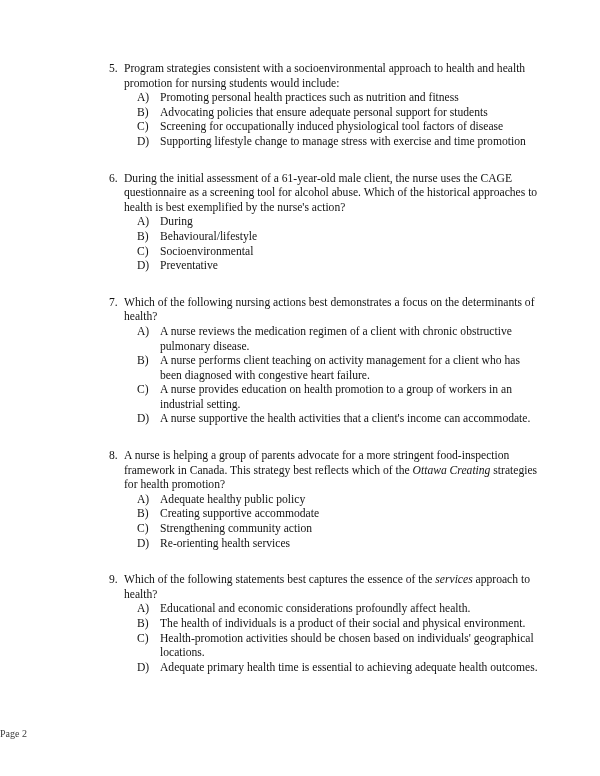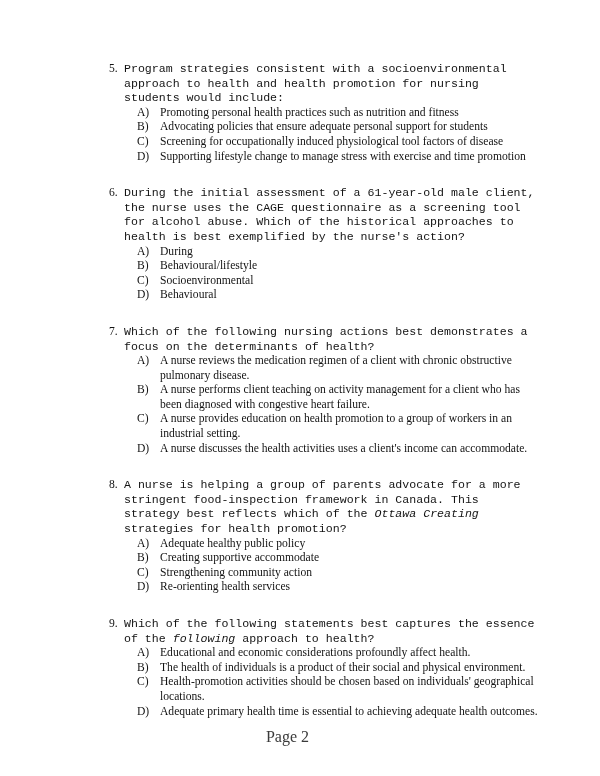--- a/index.html
+++ b/index.html
@@ -40,21 +40,20 @@
     line-height: 14.6px;
     text-align: left;
   }
   .q-num {
     width: 15px;
     flex: 0 0 15px;
     text-align: left;
   }
   .q-text {
     flex: 1 1 auto;
-    font-family: Liberation Mono, monospace;
   }
   .options {
     margin-top: 0px;
     padding-left: 28px;
   }
   .option {
     display: flex;
     align-items: flex-start;
     font-size: 11.6px;
     line-height: 14.6px;
@@ -64,22 +63,22 @@
     flex: 0 0 23px;
   }
   .opt-text {
     flex: 1 1 auto;
   }
   .footer {
     position: absolute;
     left: 0;
     top: 728px;
     width: 575px;
-    text-align: center;
-    font-size: 16px;
+    text-align: left;
+    font-size: 10px;
     color: #3a3a3a;
   }
   i { font-style: italic; }
 </style>
 </head>
 <body>
 
 <div class="page">
   <div class="content" id="question-list">
       <div class="question-block">
@@ -119,21 +118,21 @@
           <div class="option">
             <span class="opt-letter">B)</span>
             <span class="opt-text">Behavioural/lifestyle</span>
           </div>
           <div class="option">
             <span class="opt-letter">C)</span>
             <span class="opt-text">Socioenvironmental</span>
           </div>
           <div class="option">
             <span class="opt-letter">D)</span>
-            <span class="opt-text">Behavioural</span>
+            <span class="opt-text">Preventative</span>
           </div>
         </div>
       </div>
       <div class="question-block">
         <div class="q-stem">
           <span class="q-num">7.</span>
           <span class="q-text">Which of the following nursing actions best demonstrates a focus on the determinants of health?</span>
         </div>
         <div class="options">
           <div class="option">
@@ -143,21 +142,21 @@
           <div class="option">
             <span class="opt-letter">B)</span>
             <span class="opt-text">A nurse performs client teaching on activity management for a client who has been diagnosed with congestive heart failure.</span>
           </div>
           <div class="option">
             <span class="opt-letter">C)</span>
             <span class="opt-text">A nurse provides education on health promotion to a group of workers in an industrial setting.</span>
           </div>
           <div class="option">
             <span class="opt-letter">D)</span>
-            <span class="opt-text">A nurse discusses the health activities uses a client's income can accommodate.</span>
+            <span class="opt-text">A nurse supportive the health activities that a client's income can accommodate.</span>
           </div>
         </div>
       </div>
       <div class="question-block">
         <div class="q-stem">
           <span class="q-num">8.</span>
           <span class="q-text">A nurse is helping a group of parents advocate for a more stringent food-inspection framework in Canada. This strategy best reflects which of the <i>Ottawa Creating</i> strategies for health promotion?</span>
         </div>
         <div class="options">
           <div class="option">
@@ -174,21 +173,21 @@
           </div>
           <div class="option">
             <span class="opt-letter">D)</span>
             <span class="opt-text">Re-orienting health services</span>
           </div>
         </div>
       </div>
       <div class="question-block">
         <div class="q-stem">
           <span class="q-num">9.</span>
-          <span class="q-text">Which of the following statements best captures the essence of the <i>following</i> approach to health?</span>
+          <span class="q-text">Which of the following statements best captures the essence of the <i>services</i> approach to health?</span>
         </div>
         <div class="options">
           <div class="option">
             <span class="opt-letter">A)</span>
             <span class="opt-text">Educational and economic considerations profoundly affect health.</span>
           </div>
           <div class="option">
             <span class="opt-letter">B)</span>
             <span class="opt-text">The health of individuals is a product of their social and physical environment.</span>
           </div>

